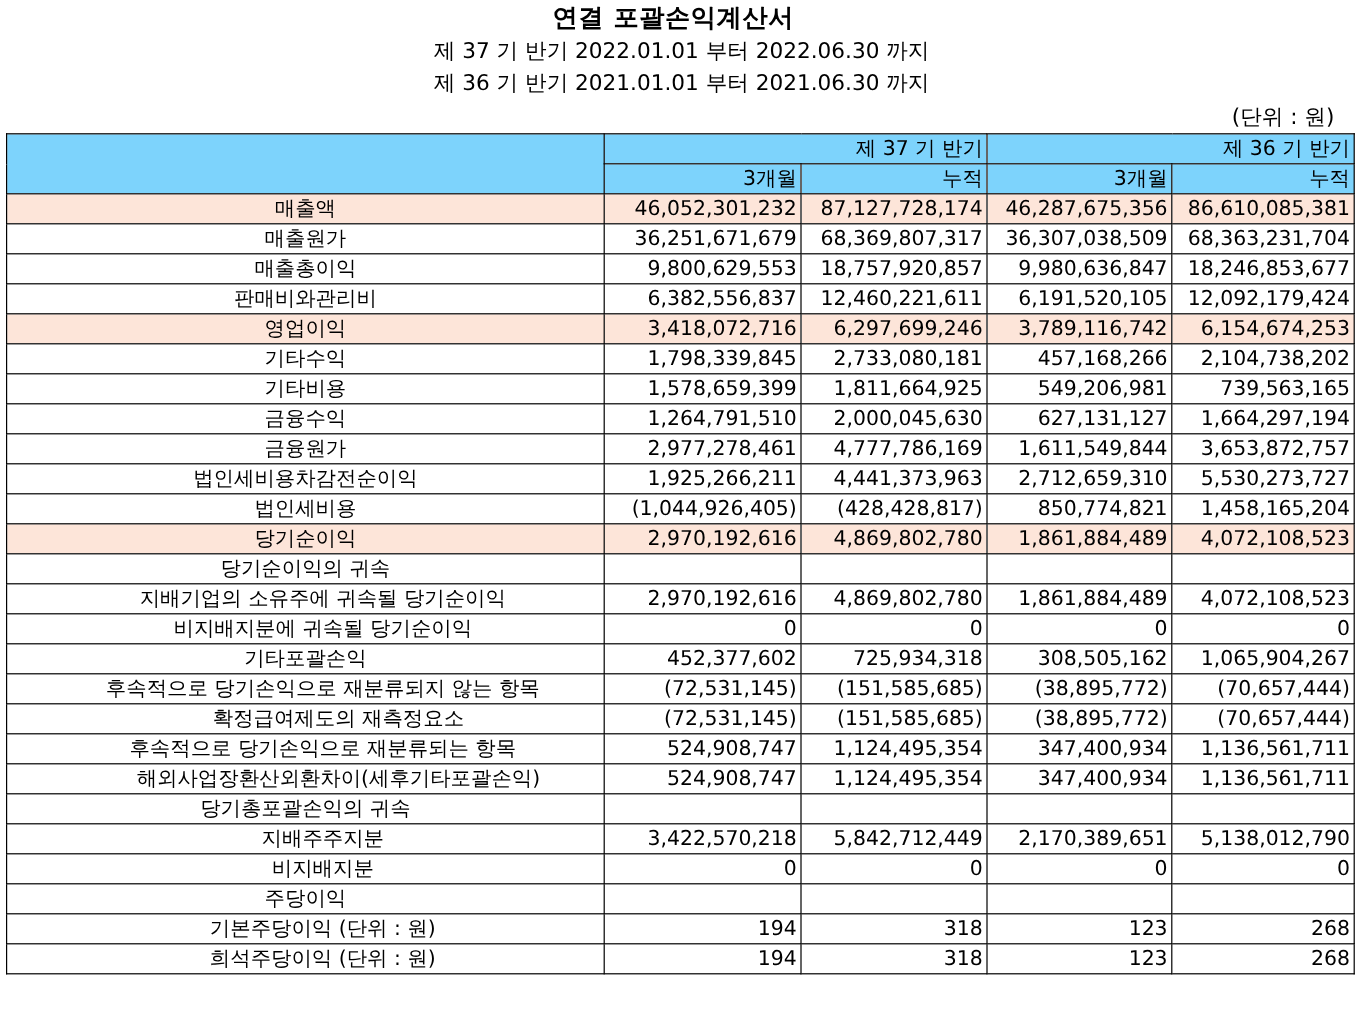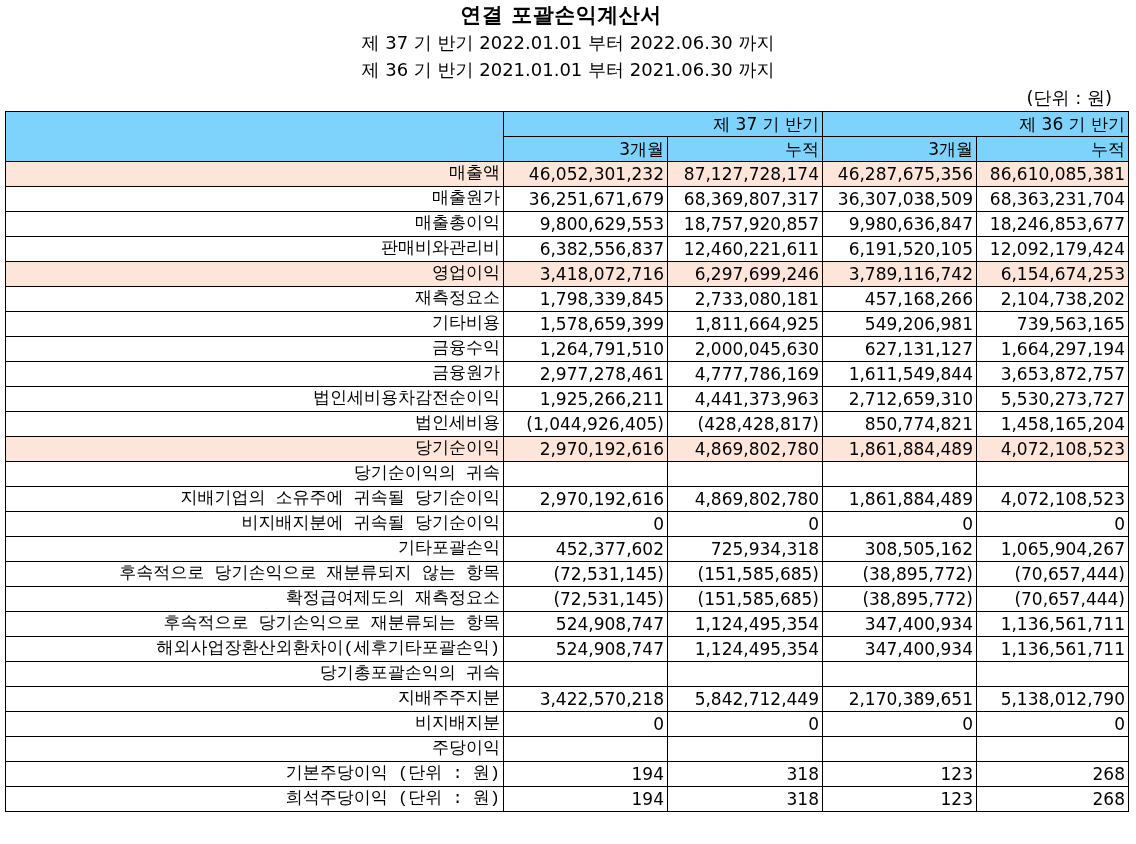--- a/index.html
+++ b/index.html
@@ -61,22 +61,21 @@
       font-weight: normal;
     }
     table.fs th {
       background: #7dd3fc;
       text-align: right;
     }
     table.fs td.num {
       text-align: right;
     }
     table.fs td.lbl {
-      text-align: right;
-      font-family: Liberation Mono, monospace;
+      text-align: center;
     }
     table.fs tr.hl td {
       background: #fde5d9;
     }
     .ind1 { padding-left: 32px !important; }
     .ind2 { padding-left: 58px !important; margin-top: 24px; }
   </style>
 </head>
 <body>
 
@@ -136,21 +135,21 @@
         <td class="num">12,092,179,424</td>
       </tr>
       <tr class="hl">
         <td class="lbl">영업이익</td>
         <td class="num">3,418,072,716</td>
         <td class="num">6,297,699,246</td>
         <td class="num">3,789,116,742</td>
         <td class="num">6,154,674,253</td>
       </tr>
       <tr>
-        <td class="lbl">재측정요소</td>
+        <td class="lbl">기타수익</td>
         <td class="num">1,798,339,845</td>
         <td class="num">2,733,080,181</td>
         <td class="num">457,168,266</td>
         <td class="num">2,104,738,202</td>
       </tr>
       <tr>
         <td class="lbl">기타비용</td>
         <td class="num">1,578,659,399</td>
         <td class="num">1,811,664,925</td>
         <td class="num">549,206,981</td>

